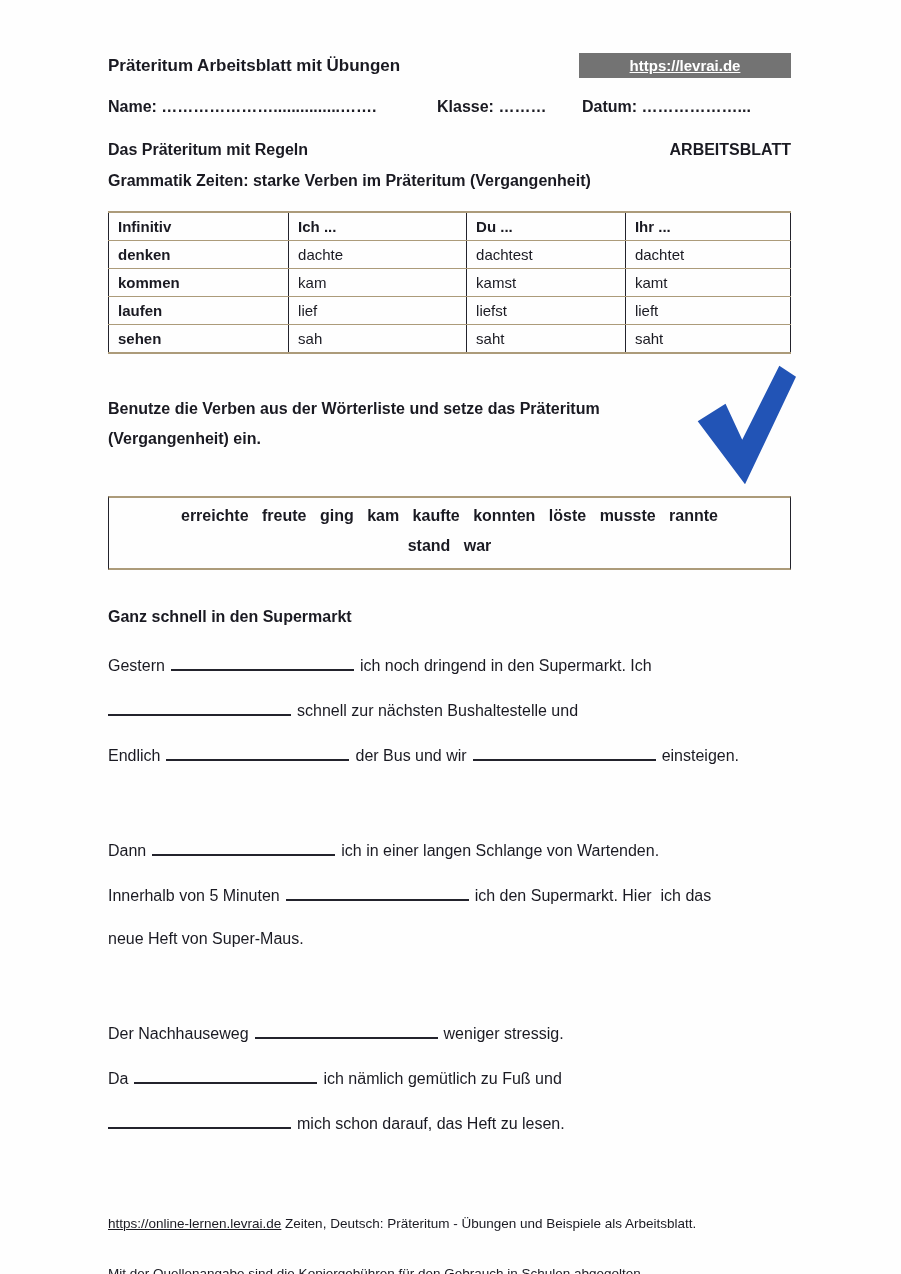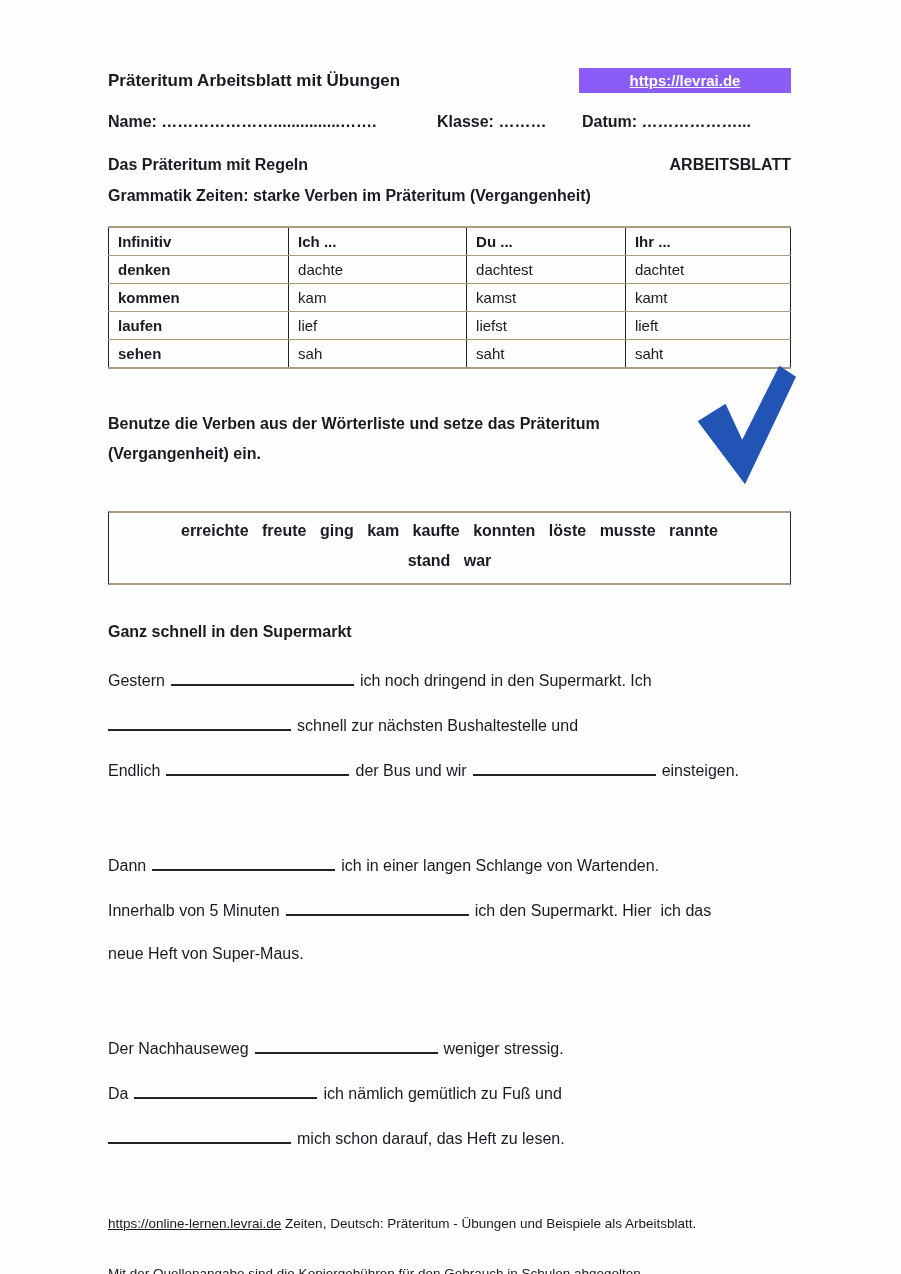--- a/index.html
+++ b/index.html
@@ -1,27 +1,27 @@
 <!DOCTYPE html>
 <html><head>
 <meta charset="utf-8">
 <style>
   html,body{margin:0;padding:0;background:#e8e8e8;}
   .page{
     position:relative;width:901px;height:1274px;margin:0 auto;
     background:#fefefe;overflow:hidden;
     font-family:"Liberation Sans", sans-serif;color:#1a1a22;
   }
-  .content{position:absolute;left:108px;top:15px;width:683px;}
+  .content{position:absolute;left:108px;top:0;width:683px;}
 
   
   .header-row{display:flex;justify-content:space-between;align-items:flex-start;margin-top:53px;}
   .doc-title{font-size:17px;font-weight:bold;padding-top:3px;}
   .link-box{
-    background:#8b5cf6;width:212px;height:25px;
+    background:#737373;width:212px;height:25px;
     display:flex;align-items:center;justify-content:center;cursor:pointer;
   }
   .link-box span{color:#ffffff;font-weight:bold;font-size:15px;text-decoration:underline;}
 
   
   .meta-row{display:flex;margin-top:20px;font-weight:bold;font-size:16px;white-space:pre;}
   .meta-name{width:329px;}
   .meta-class{width:145px;}
 
   .subtitle-row{display:flex;justify-content:space-between;margin-top:25px;font-weight:bold;font-size:16px;}

